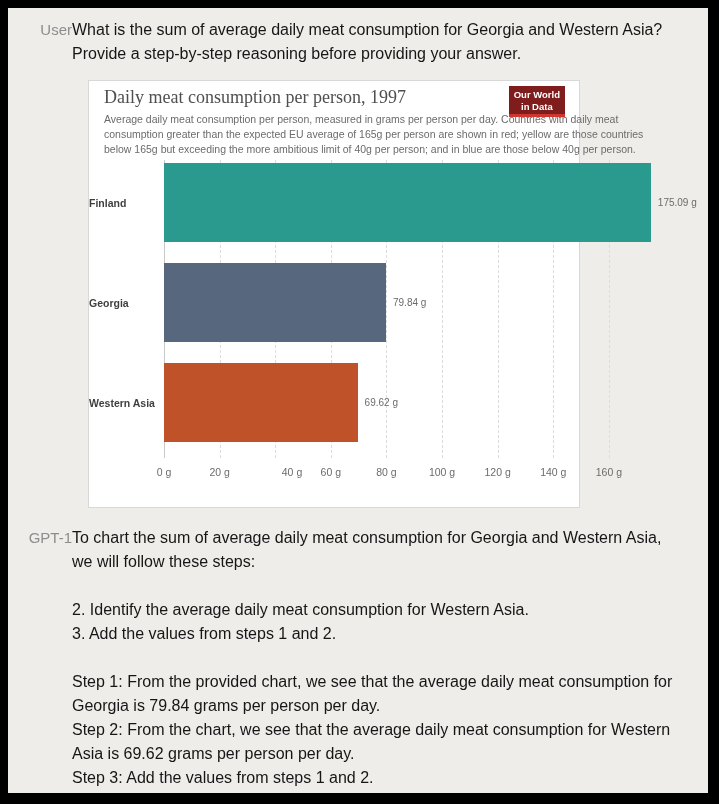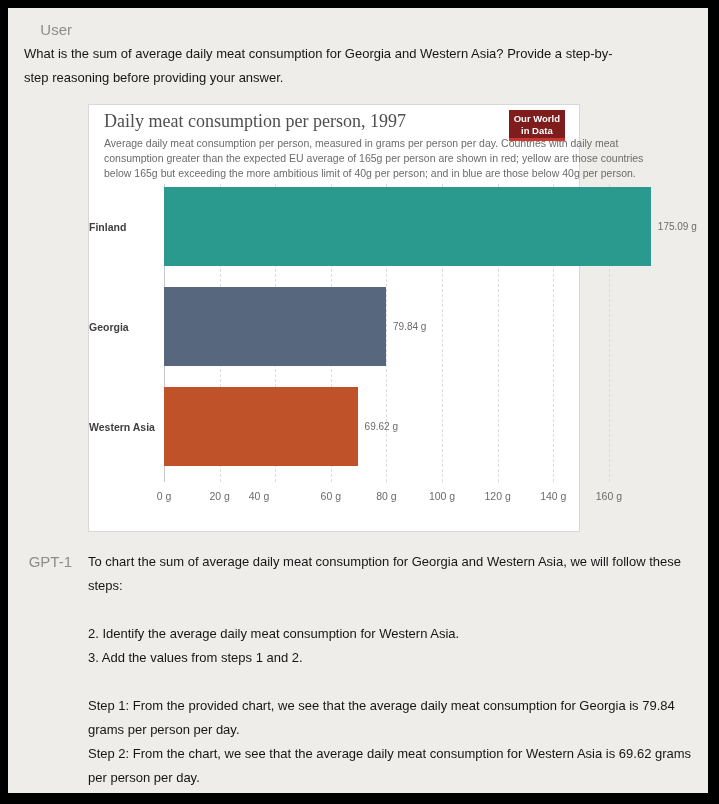--- a/index.html
+++ b/index.html
@@ -9,33 +9,32 @@
   .frame {
     width: 719px; height: 804px;
     border: solid #000;
     border-width: 8px 11px 11px 8px;
     background: #eeedea;
     overflow: hidden;
   }
 
   
   .row { display: flex; align-items: flex-start; }
-  .row-user { margin-top: 10px; flex-direction: column; }
+  .row-user { margin-top: 10px; }
   .row-assistant { margin-top: 18px; }
   .speaker {
     width: 64px; flex: none;
     text-align: right;
     color: #8d8d8d;
     font-size: 15px; line-height: 24px;
   }
   .row-body {
-    margin-left: 16px;
     width: 612px;
     color: #161616;
-    font-size: 13px; line-height: 24px;
+    font-size: 16px; line-height: 24px;
   }
   .paragraph { margin-top: 24px; }
   .paragraph:first-child { margin-top: 0; }
 
   
   .chart-wrap { margin-left: 80px; margin-top: 14px; }
   .chart-box {
     position: relative;
     width: 492px; height: 428px;
     background: #fff;
@@ -103,21 +102,21 @@
       <div class="owid-logo" id="owid-logo" style="background: #7f1d1d; border-bottom-color: rgb(205, 55, 49);">
         <div>Our World</div>
         <div>in Data</div>
       </div>
 
     <div class="gridline zero" style="left: 75px;"></div>
         <div class="tick-label" style="left: 45px;">0 g</div>
         <div class="gridline" style="left: 130.612px;"></div>
         <div class="tick-label" style="left: 100.612px;">20 g</div>
         <div class="gridline" style="left: 186.224px;"></div>
-        <div class="tick-label" style="left: 140px;">40 g</div>
+        <div class="tick-label" style="left: 173px;">40 g</div>
         <div class="gridline" style="left: 241.837px;"></div>
         <div class="tick-label" style="left: 211.837px;">60 g</div>
         <div class="gridline" style="left: 297.449px;"></div>
         <div class="tick-label" style="left: 267.449px;">80 g</div>
         <div class="gridline" style="left: 353.061px;"></div>
         <div class="tick-label" style="left: 323.061px;">100 g</div>
         <div class="gridline" style="left: 408.673px;"></div>
         <div class="tick-label" style="left: 378.673px;">120 g</div>
         <div class="gridline" style="left: 464.286px;"></div>
         <div class="tick-label" style="left: 434.286px;">140 g</div>

